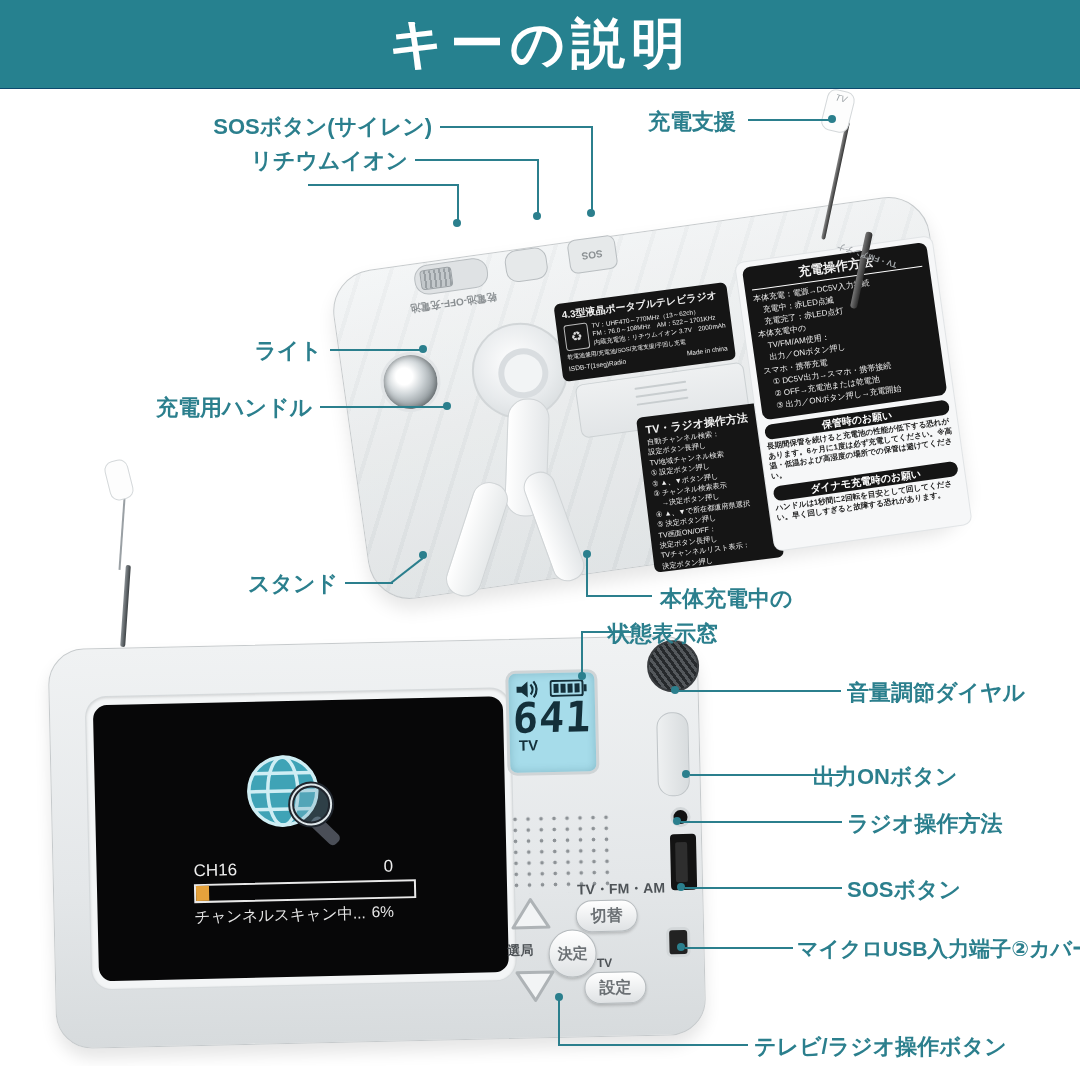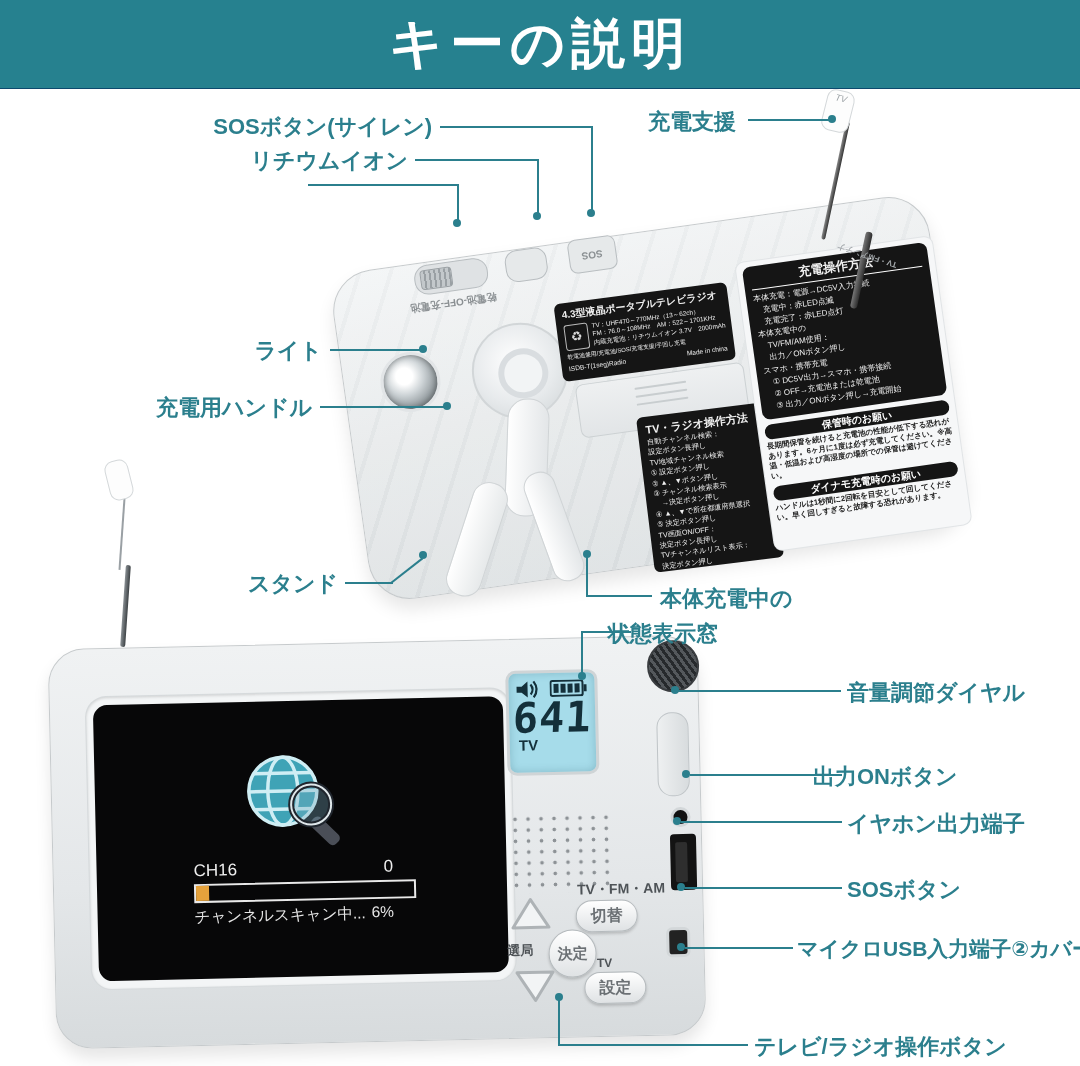--- a/index.html
+++ b/index.html
@@ -352,21 +352,21 @@
   <div class="cdot" style="left:671px;top:686px;"></div>
   <div class="cl" style="left:679px;top:690px;width:162px;"></div>
   <div class="clabel" style="left:847px;top:678px;">音量調節ダイヤル</div>
 
   <div class="cdot" style="left:682px;top:770px;"></div>
   <div class="cl" style="left:690px;top:774px;width:152px;"></div>
   <div class="clabel" style="left:813px;top:762px;">出力ONボタン</div>
 
   <div class="cdot" style="left:673px;top:817px;"></div>
   <div class="cl" style="left:681px;top:821px;width:161px;"></div>
-  <div class="clabel" style="left:847px;top:809px;">イヤホン出力端子</div>
+  <div class="clabel" style="left:847px;top:809px;">ラジオ操作方法</div>
 
   <div class="cdot" style="left:677px;top:883px;"></div>
   <div class="cl" style="left:685px;top:887px;width:157px;"></div>
   <div class="clabel" style="left:847px;top:875px;">SOSボタン</div>
 
   <div class="cdot" style="left:677px;top:943px;"></div>
   <div class="cl" style="left:685px;top:947px;width:108px;"></div>
   <div class="clabel sm" style="left:797px;top:935px;">マイクロUSB入力端子②カバー</div>
 
   <div class="cdot" style="left:555px;top:993px;"></div>

